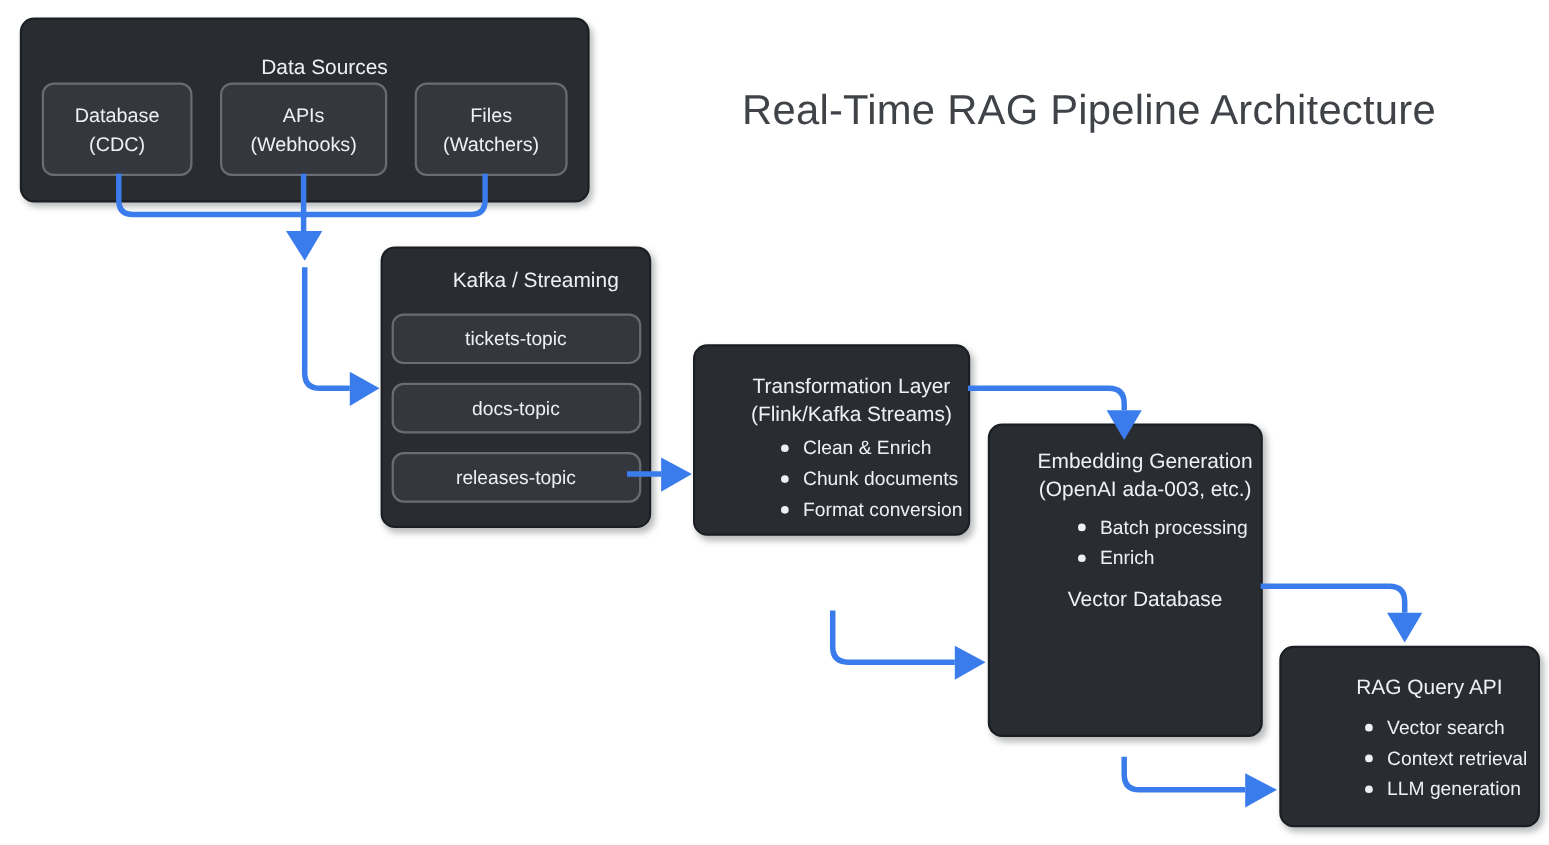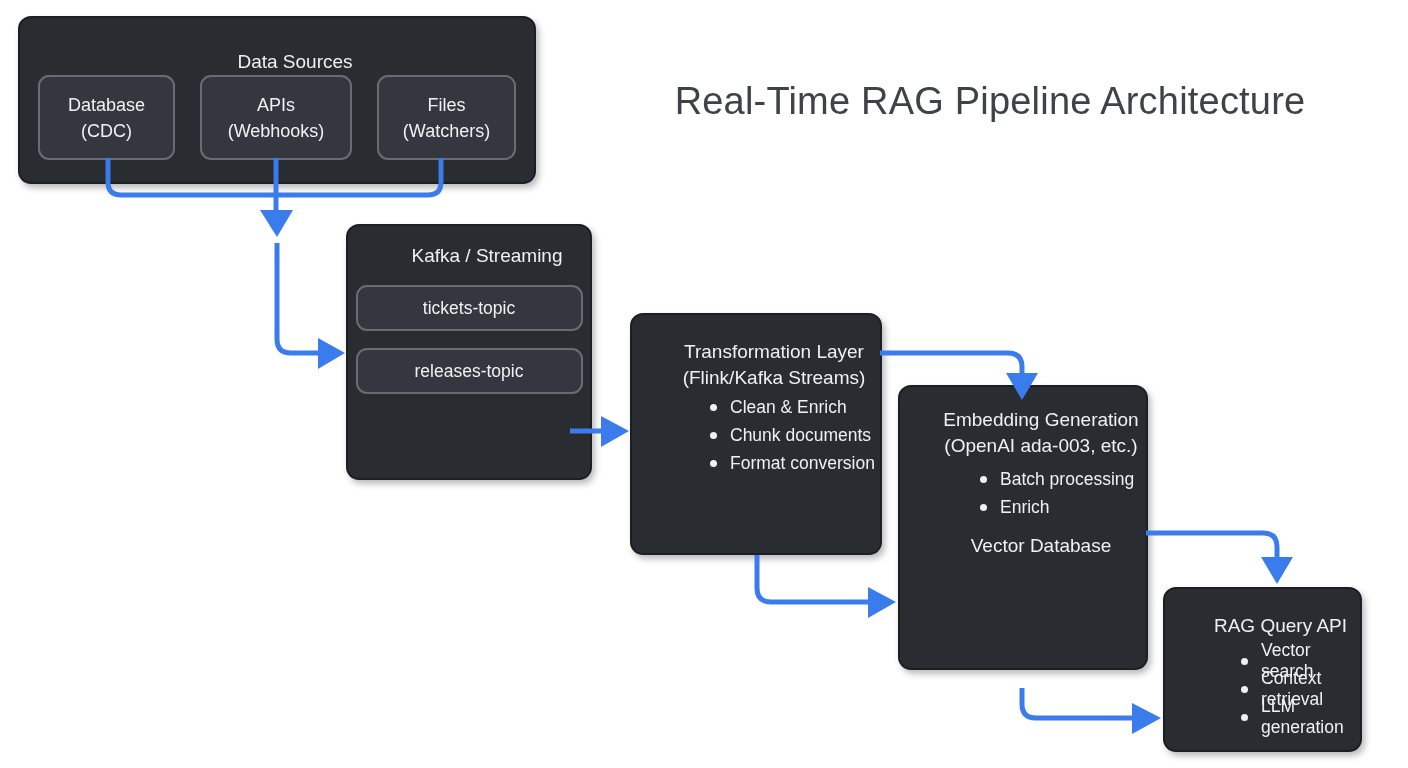--- a/index.html
+++ b/index.html
@@ -107,25 +107,26 @@
         <div>Files</div>
         <div>(Watchers)</div>
       </div>
     </div>
   </section>
 
   <section class="box" style="left:346px;top:224px;width:246px;height:256px;">
     <div class="box-title" style="padding-top:17px;">Kafka / Streaming</div>
     <div class="topic-col">
       <div class="subbox">tickets-topic</div>
+      <div class="subbox">docs-topic</div>
       <div class="subbox">releases-topic</div>
     </div>
   </section>
 
-  <section class="box transform-box" style="left:630px;top:313px;width:252px;height:242px;">
+  <section class="box transform-box" style="left:630px;top:313px;width:252px;height:174px;">
     <div class="title-line">Transformation Layer</div>
     <div class="title-line">(Flink/Kafka Streams)</div>
     <div class="bullets">
       <div class="bullet-row">
         <span class="bullet-dot"></span>
         <span>Clean &amp; Enrich</span>
       </div>
       <div class="bullet-row">
         <span class="bullet-dot"></span>
         <span>Chunk documents</span>
@@ -146,21 +147,21 @@
         <span>Batch processing</span>
       </div>
       <div class="bullet-row">
         <span class="bullet-dot"></span>
         <span>Enrich</span>
       </div>
     </div>
     <div class="title-line section2-title">Vector Database</div>
   </section>
 
-  <section class="box rag-box" style="left:1163px;top:587px;width:199px;height:165px;">
+  <section class="box rag-box" style="left:1163px;top:587px;width:237px;height:165px;">
     <div class="title-line">RAG Query API</div>
     <div class="bullets">
       <div class="bullet-row">
         <span class="bullet-dot"></span>
         <span>Vector search</span>
       </div>
       <div class="bullet-row">
         <span class="bullet-dot"></span>
         <span>Context retrieval</span>
       </div>

